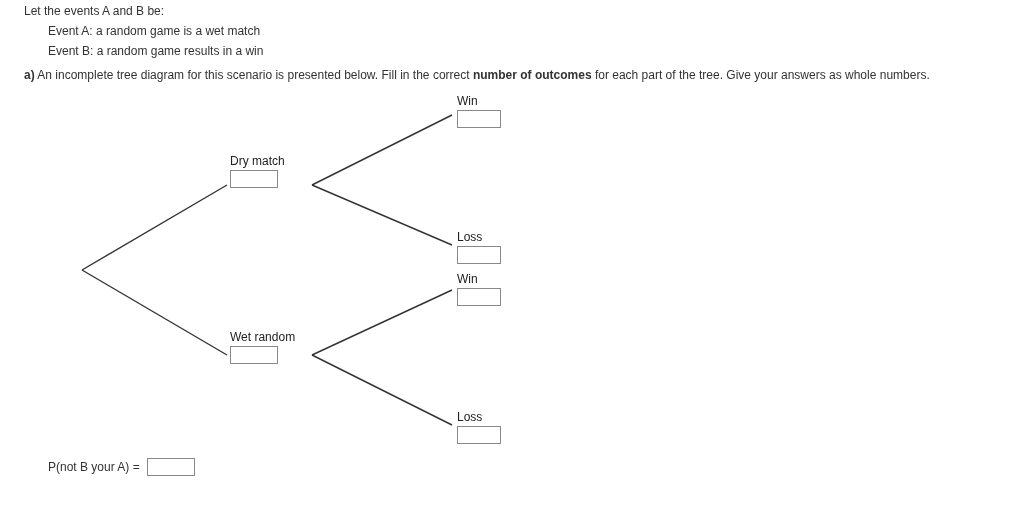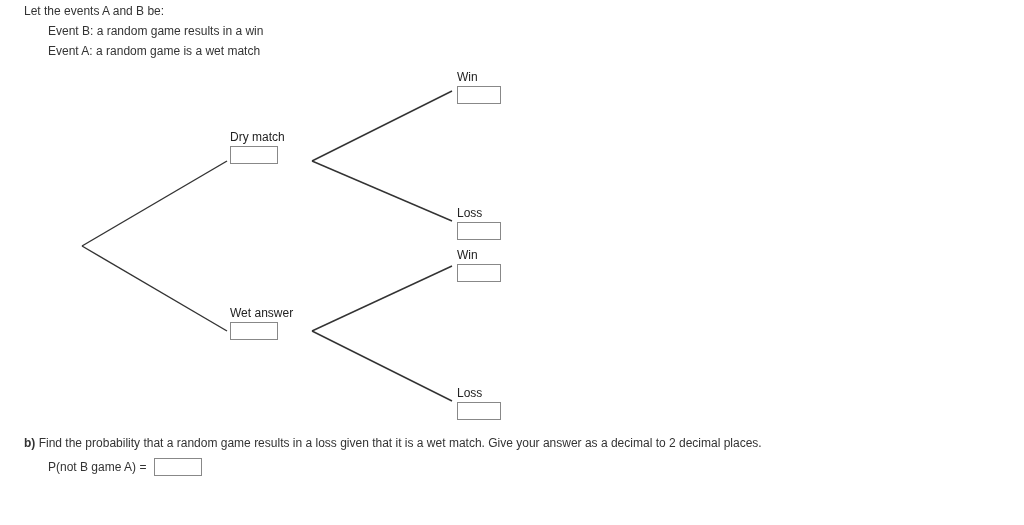--- a/index.html
+++ b/index.html
@@ -80,23 +80,30 @@
     margin-left: 4px;
   }
   b { font-weight: bold; }
 </style>
 </head>
 <body>
 
 <div class="wrap">
 
   <div class="intro-line">Let the events A and B be:</div>
+  <div class="intro-line indent1">Event A: a random game is a wet match</div>
   <div class="intro-line indent1">Event B: a random game results in a win</div>
-  <div class="intro-line indent1">Event A: a random game is a wet match</div>
 
+  <div class="part">
+    <span class="part-label">a)</span>
+    <span class="part-body">
+      <span>An incomplete tree diagram for this scenario is presented below. Fill in the correct </span><b>number of outcomes</b><span> for each part of the tree. Give your answers as whole numbers.</span>
+    </span>
+    <span class="sub-indent"></span>
+  </div>
 
   <div class="tree-holder">
     <svg width="560" height="360" viewBox="0 0 560 360">
       <g stroke="#333" stroke-width="1.4" fill="none">
 
         <line x1="30" y1="180" x2="175" y2="95"></line>
         <line x1="30" y1="180" x2="175" y2="265"></line>
 
         <line x1="260" y1="95" x2="400" y2="25"></line>
         <line x1="260" y1="95" x2="400" y2="155"></line>
@@ -104,21 +111,21 @@
         <line x1="260" y1="265" x2="400" y2="200"></line>
         <line x1="260" y1="265" x2="400" y2="335"></line>
       </g>
     </svg>
 
     <div class="node" style="left:178px; top:64px;">
       <div class="node-label">Dry match</div>
       <input class="ibox" type="text" value="" style="">
     </div>
     <div class="node" style="left:178px; top:240px;">
-      <div class="node-label">Wet answer</div>
+      <div class="node-label">Wet random</div>
       <input class="ibox" type="text" value="" style="">
     </div>
 
     <div class="node" style="left:405px; top:4px;">
       <div class="node-label">Win</div>
       <input class="ibox-sm" type="text" value="" style="">
     </div>
     <div class="node" style="left:405px; top:140px;">
       <div class="node-label">Loss</div>
       <input class="ibox-sm" type="text" value="" style="">
@@ -126,23 +133,19 @@
     <div class="node" style="left:405px; top:182px;">
       <div class="node-label">Win</div>
       <input class="ibox-sm" type="text" value="" style="">
     </div>
     <div class="node" style="left:405px; top:320px;">
       <div class="node-label">Loss</div>
       <input class="ibox-sm" type="text" value="" style="">
     </div>
   </div>
 
-  <div class="part">
-    <span class="part-label">b)</span>
-    <span class="part-body">Find the probability that a random game results in a loss given that it is a wet match. Give your answer as a decimal to 2 decimal places.</span>
-  </div>
 
   <div class="answer-line">
-    <span class="alabel">P(not B game A) =</span>
+    <span class="alabel">P(not B your A) =</span>
     <input class="ibox" type="text" value="" style="">
   </div>
 
 </div>
 
 </body></html>

